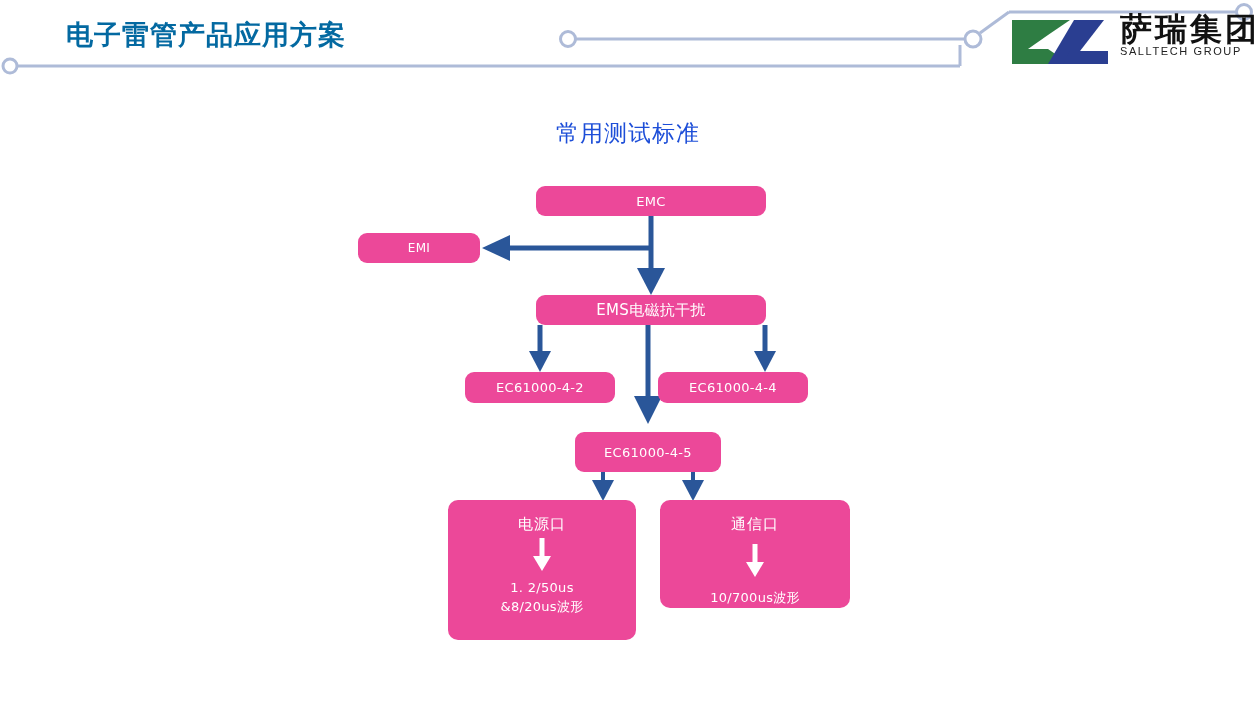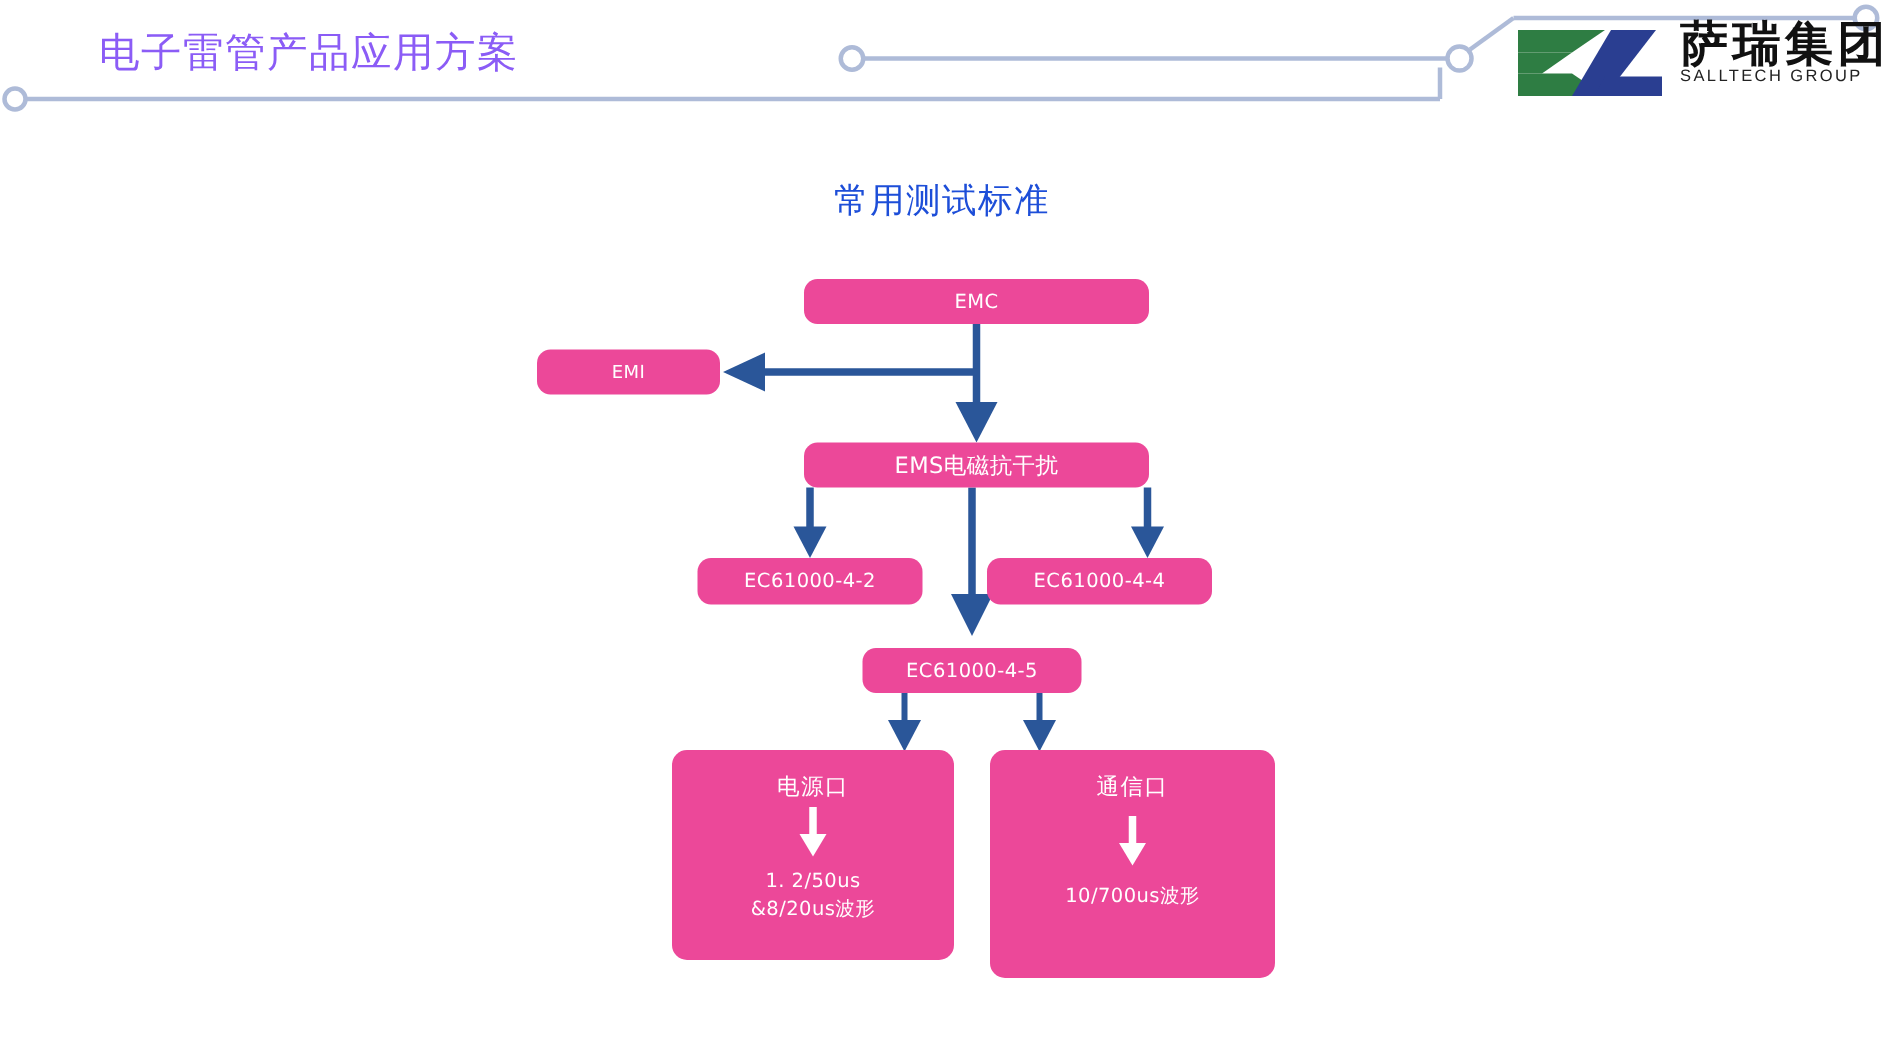--- a/index.html
+++ b/index.html
@@ -25,22 +25,22 @@
   #header-deco {
     position: absolute;
     left: 0; top: 0;
     width: 1256px; height: 90px;
   }
   #page-title {
     position: absolute;
     left: 66px;
     top: 17px;
     font-size: 27px;
-    font-weight: normal;
-    color: #8b5cf6;
+    font-weight: bold;
+    color: #0369a1;
     letter-spacing: 1px;
     white-space: nowrap;
     font-family: "DejaVu Sans", "Liberation Sans", sans-serif;
   }
 
   
   #logo {
     position: absolute;
     left: 1008px;
     top: 14px;
@@ -118,30 +118,30 @@
   }
   .node-label.sm { font-size: 12px; }
   .node-label.lg { font-size: 15px; }
 
   
   #node-emc      { left: 536px; top: 186px; width: 230px; height: 30px; }
   #node-emi      { left: 358px; top: 233px; width: 122px; height: 30px; }
   #node-ems      { left: 536px; top: 295px; width: 230px; height: 30px; }
   #node-iec442   { left: 465px; top: 372px; width: 150px; height: 31px; }
   #node-iec444   { left: 658px; top: 372px; width: 150px; height: 31px; }
-  #node-iec445   { left: 575px; top: 432px; width: 146px; height: 30px; }
+  #node-iec445   { left: 575px; top: 432px; width: 146px; height: 40px; }
 
   
   .card {
     border-radius: 10px;
     padding-top: 14px;
     justify-content: flex-start;
   }
   #node-power  { left: 448px; top: 500px; width: 188px; height: 140px; }
-  #node-comm   { left: 660px; top: 500px; width: 190px; height: 152px; }
+  #node-comm   { left: 660px; top: 500px; width: 190px; height: 108px; }
 
   .card-title {
     font-size: 15px;
     letter-spacing: 1px;
     line-height: 20px;
   }
   .card-arrow {
     width: 24px;
     height: 34px;
     margin: 6px 0 4px 0;

